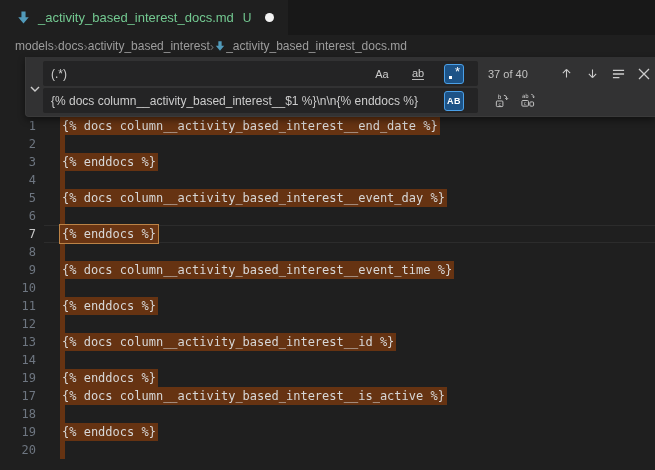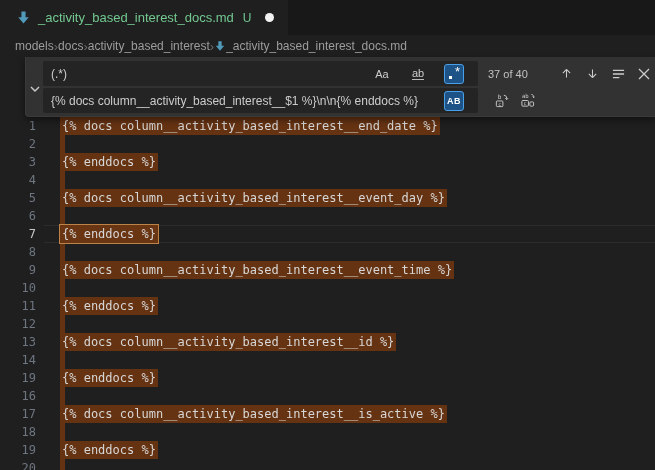--- a/index.html
+++ b/index.html
@@ -107,21 +107,20 @@
         <div class="line"><span class="ln">6</span><span class="code"><span class="sliver"></span></span></div>
         <div class="line current"><span class="ln">7</span><span class="code"><span class="match current-match">{% enddocs %}</span></span></div>
         <div class="line"><span class="ln">8</span><span class="code"><span class="sliver"></span></span></div>
         <div class="line"><span class="ln">9</span><span class="code"><span class="match">{% docs column__activity_based_interest__event_time %}</span></span></div>
         <div class="line"><span class="ln">10</span><span class="code"><span class="sliver"></span></span></div>
         <div class="line"><span class="ln">11</span><span class="code"><span class="match">{% enddocs %}</span></span></div>
         <div class="line"><span class="ln">12</span><span class="code"><span class="sliver"></span></span></div>
         <div class="line"><span class="ln">13</span><span class="code"><span class="match">{% docs column__activity_based_interest__id %}</span></span></div>
         <div class="line"><span class="ln">14</span><span class="code"><span class="sliver"></span></span></div>
         <div class="line"><span class="ln">19</span><span class="code"><span class="match">{% enddocs %}</span></span></div>
-        <div class="line"><span class="ln">16</span><span class="code"><span class="sliver"></span></span></div>
         <div class="line"><span class="ln">17</span><span class="code"><span class="match">{% docs column__activity_based_interest__is_active %}</span></span></div>
         <div class="line"><span class="ln">18</span><span class="code"><span class="sliver"></span></span></div>
         <div class="line"><span class="ln">19</span><span class="code"><span class="match">{% enddocs %}</span></span></div>
         <div class="line"><span class="ln">20</span><span class="code"><span class="sliver"></span></span></div>
       </div>
 
     <div class="find-widget">
       <div class="toggle-strip">
         <span>
           <svg width="10" height="6" viewBox="0 0 10 6">

